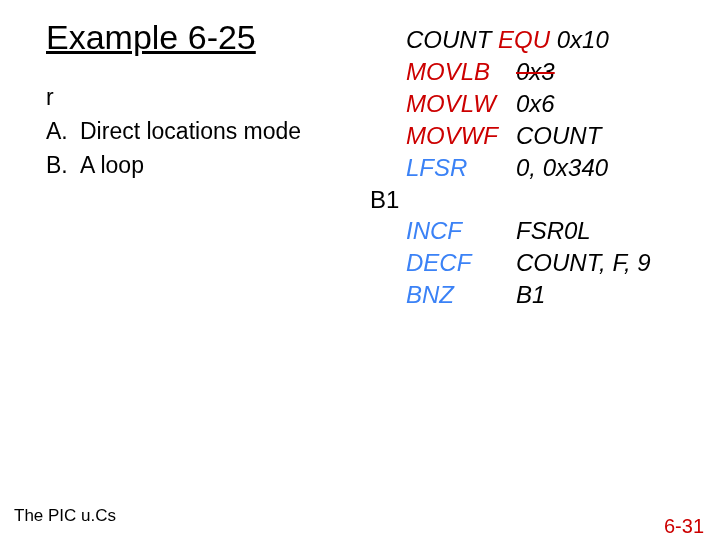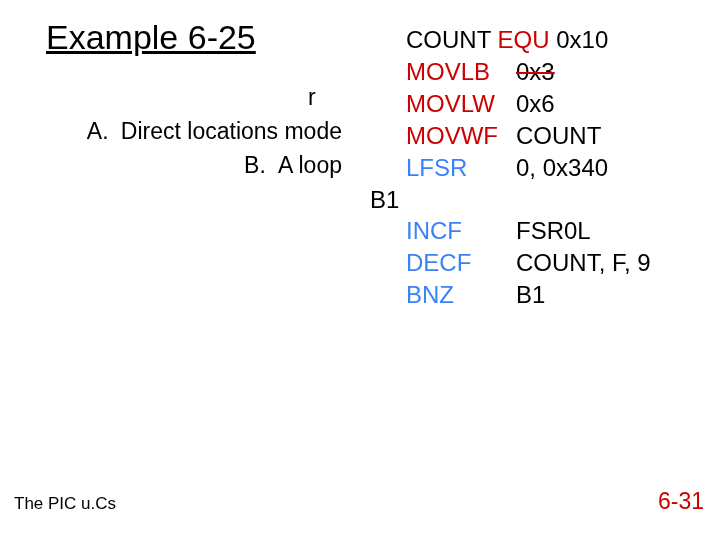--- a/index.html
+++ b/index.html
@@ -1,15 +1,15 @@
 <!DOCTYPE html>
 <html><head>
 <meta charset="utf-8">
 <style>
-  * { margin: 0; padding: 0; box-sizing: border-box; justify-content: flex-end; }
+  * { margin: 0; padding: 0; box-sizing: border-box; }
   body {
     width: 720px;
     height: 540px;
     background: #fff;
     font-family: "Comic Sans MS", cursive, sans-serif;
     position: relative;
     overflow: hidden;
   }
   .slide {
     padding: 18px 30px 0 46px;
@@ -31,32 +31,32 @@
   .sub { margin-left: 0; }
   .sub .marker { width: 34px; }
   .code { font-size: 24px; line-height: 1.33; }
   .code-line { white-space: nowrap; }
   .mnem { display: inline-block; width: 110px; }
   .arg { }
   .red { color: #cc0000; }
   .blue { color: #3b82f6; }
   .strike { text-decoration: line-through; text-decoration-color: #cc0000; text-decoration-thickness: 2px; }
   .label-line { font-size: 24px; }
-  .indent { padding-left: 36px; }
+  .indent { padding-left: 36px; font-style: italic; }
   .footer-left {
     position: absolute;
     left: 14px;
-    bottom: 26px;
+    bottom: 14px;
     font-size: 17px;
   }
   .footer-right {
     position: absolute;
     right: 16px;
-    bottom: 25px;
-    font-size: 23px;
+    bottom: 2px;
+    font-size: 20px;
     color: #cc0000;
   }
 </style>
 </head>
 <body>
 
 <div class="slide">
   <div class="left-col">
     <h1 class="title">Example 6-25</h1>
     <ul class="bullets">

